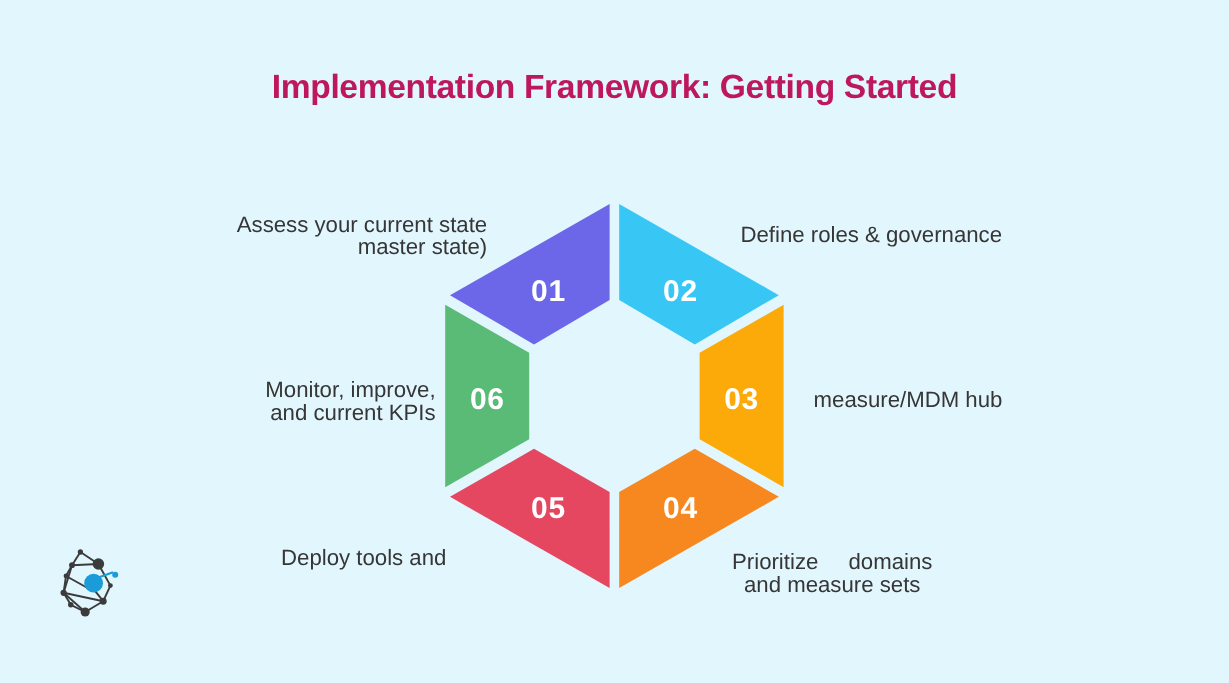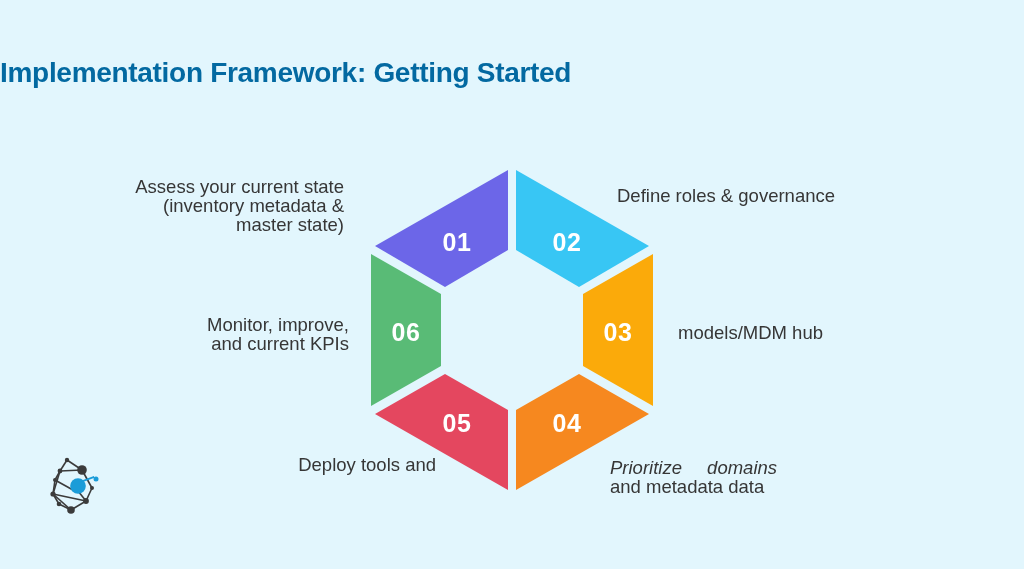--- a/index.html
+++ b/index.html
@@ -5,39 +5,39 @@
   html,body{margin:0;padding:0;}
   body{
     width:1024px;height:569px;
     background:#e2f6fd;
     overflow:hidden;position:relative;
     font-family:"Liberation Sans", sans-serif;
   }
   .stage{position:absolute;inset:0;width:1024px;height:569px;}
   .title{
     position:absolute;left:0;top:57px;width:1024px;
-    text-align:left;
+    text-align:center;
     font-size:28px;font-weight:bold;letter-spacing:-0.3px;
-    line-height:31px;color:#0369a1;
+    line-height:31px;color:#be185d;
     white-space:pre;
   }
   .hexsvg{position:absolute;left:0;top:0;}
   .segnum{
     font-family:"Liberation Sans", sans-serif;
     font-size:25px;font-weight:bold;fill:#ffffff;letter-spacing:0.5px;
   }
   .lbl{
     position:absolute;color:#363636;
     font-size:18.5px;line-height:19px;
     white-space:nowrap;
   }
   .lbl.right{text-align:right;}
-  .lbl.left{text-align:left;}
+  .lbl.left{text-align:center;}
   .ws-design{word-spacing:13px;}
-  .ws-prioritize{word-spacing:20px;font-style:italic;}
+  .ws-prioritize{word-spacing:20px;}
   .logo{position:absolute;left:47px;top:447px;}
 </style>
 </head>
 <body>
 
 <div class="stage">
 
   <div class="title"><span>Implementation Framework: Getting Started</span><br></div>
 
   <svg class="hexsvg" width="1024" height="569" viewBox="0 0 1024 569">
@@ -49,44 +49,43 @@
     <polygon points="371,254 371,406 441,366 441,294" fill="#59bb76"></polygon>
 
     <text class="segnum" x="457" y="251" text-anchor="middle">01</text>
     <text class="segnum" x="567" y="251" text-anchor="middle">02</text>
     <text class="segnum" x="618" y="341" text-anchor="middle">03</text>
     <text class="segnum" x="567" y="432" text-anchor="middle">04</text>
     <text class="segnum" x="457" y="432" text-anchor="middle">05</text>
     <text class="segnum" x="406" y="341" text-anchor="middle">06</text>
   </svg>
 
-  <div class="lbl right" style="right:680px;top:177px;margin-left:36px;">
+  <div class="lbl right" style="right:618px;top:177px;margin-left:36px;">
     <div>Assess your current state</div>
-    <div>(inventory metadata &amp;</div>
     <div>master state)</div>
   </div>
 
   <div class="lbl left" style="left:617px;top:186px;">
     <div>Define roles &amp; governance</div>
   </div>
 
   <div class="lbl left" style="left:678px;top:323px;">
-    <div>models/MDM hub</div>
+    <div>measure/MDM hub</div>
   </div>
 
   <div class="lbl left" style="left:610px;top:458px;">
     <div class="ws-prioritize">Prioritize domains</div>
-    <div>and metadata data</div>
+    <div>and measure sets</div>
   </div>
 
-  <div class="lbl right" style="right:588px;top:455px;">
+  <div class="lbl right" style="right:652px;top:455px;">
     <div>Deploy tools and</div>
   </div>
 
-  <div class="lbl right" style="right:675px;top:315px;">
+  <div class="lbl right" style="right:661px;top:315px;">
     <div>Monitor, improve,</div>
     <div>and current KPIs</div>
   </div>
 
   <svg class="logo" width="70" height="75" viewBox="0 0 70 75">
     <g stroke-width="1.6" fill="none" stroke="#3b3b3b">
       <line x1="20" y1="13" x2="35" y2="23"></line>
       <line x1="20" y1="13" x2="13" y2="24"></line>
       <line x1="13" y1="24" x2="35" y2="23"></line>
       <line x1="13" y1="24" x2="8" y2="33"></line>

